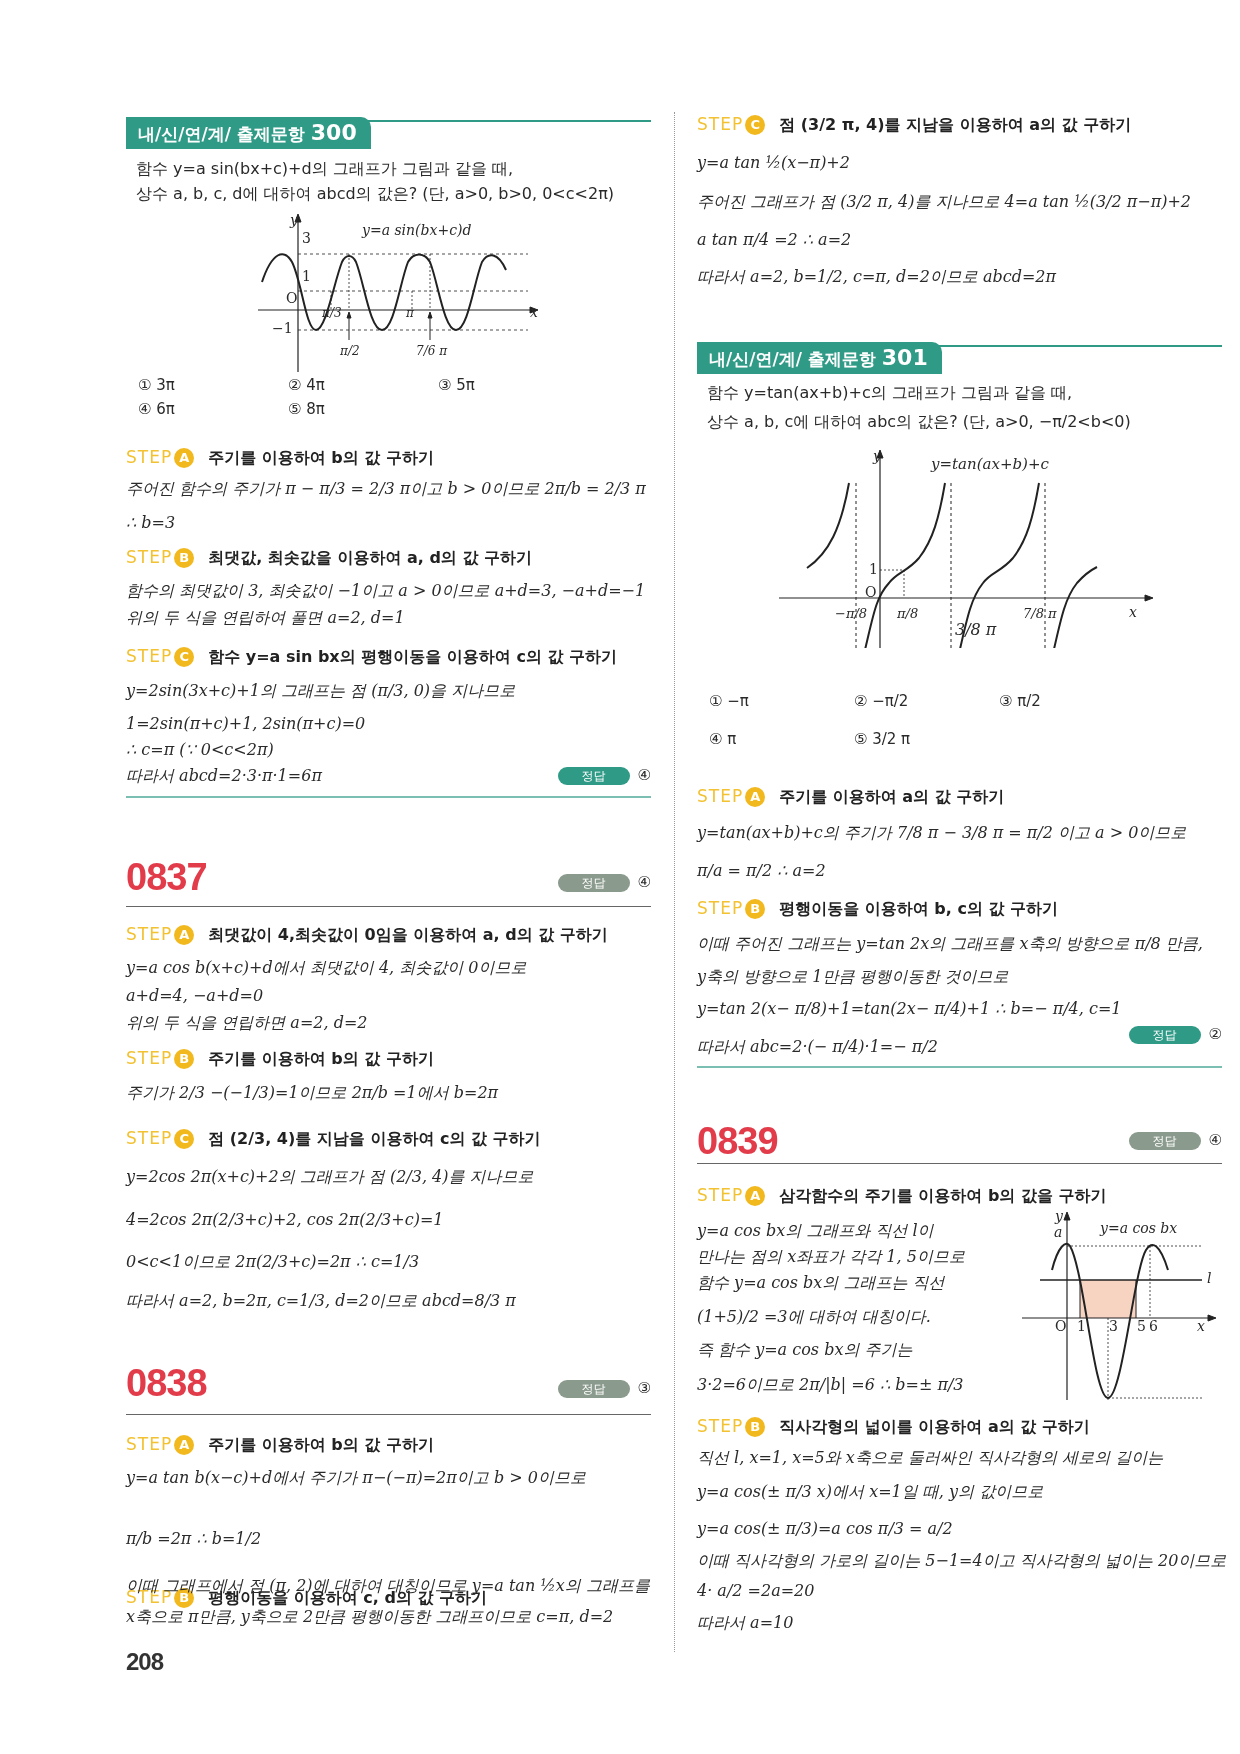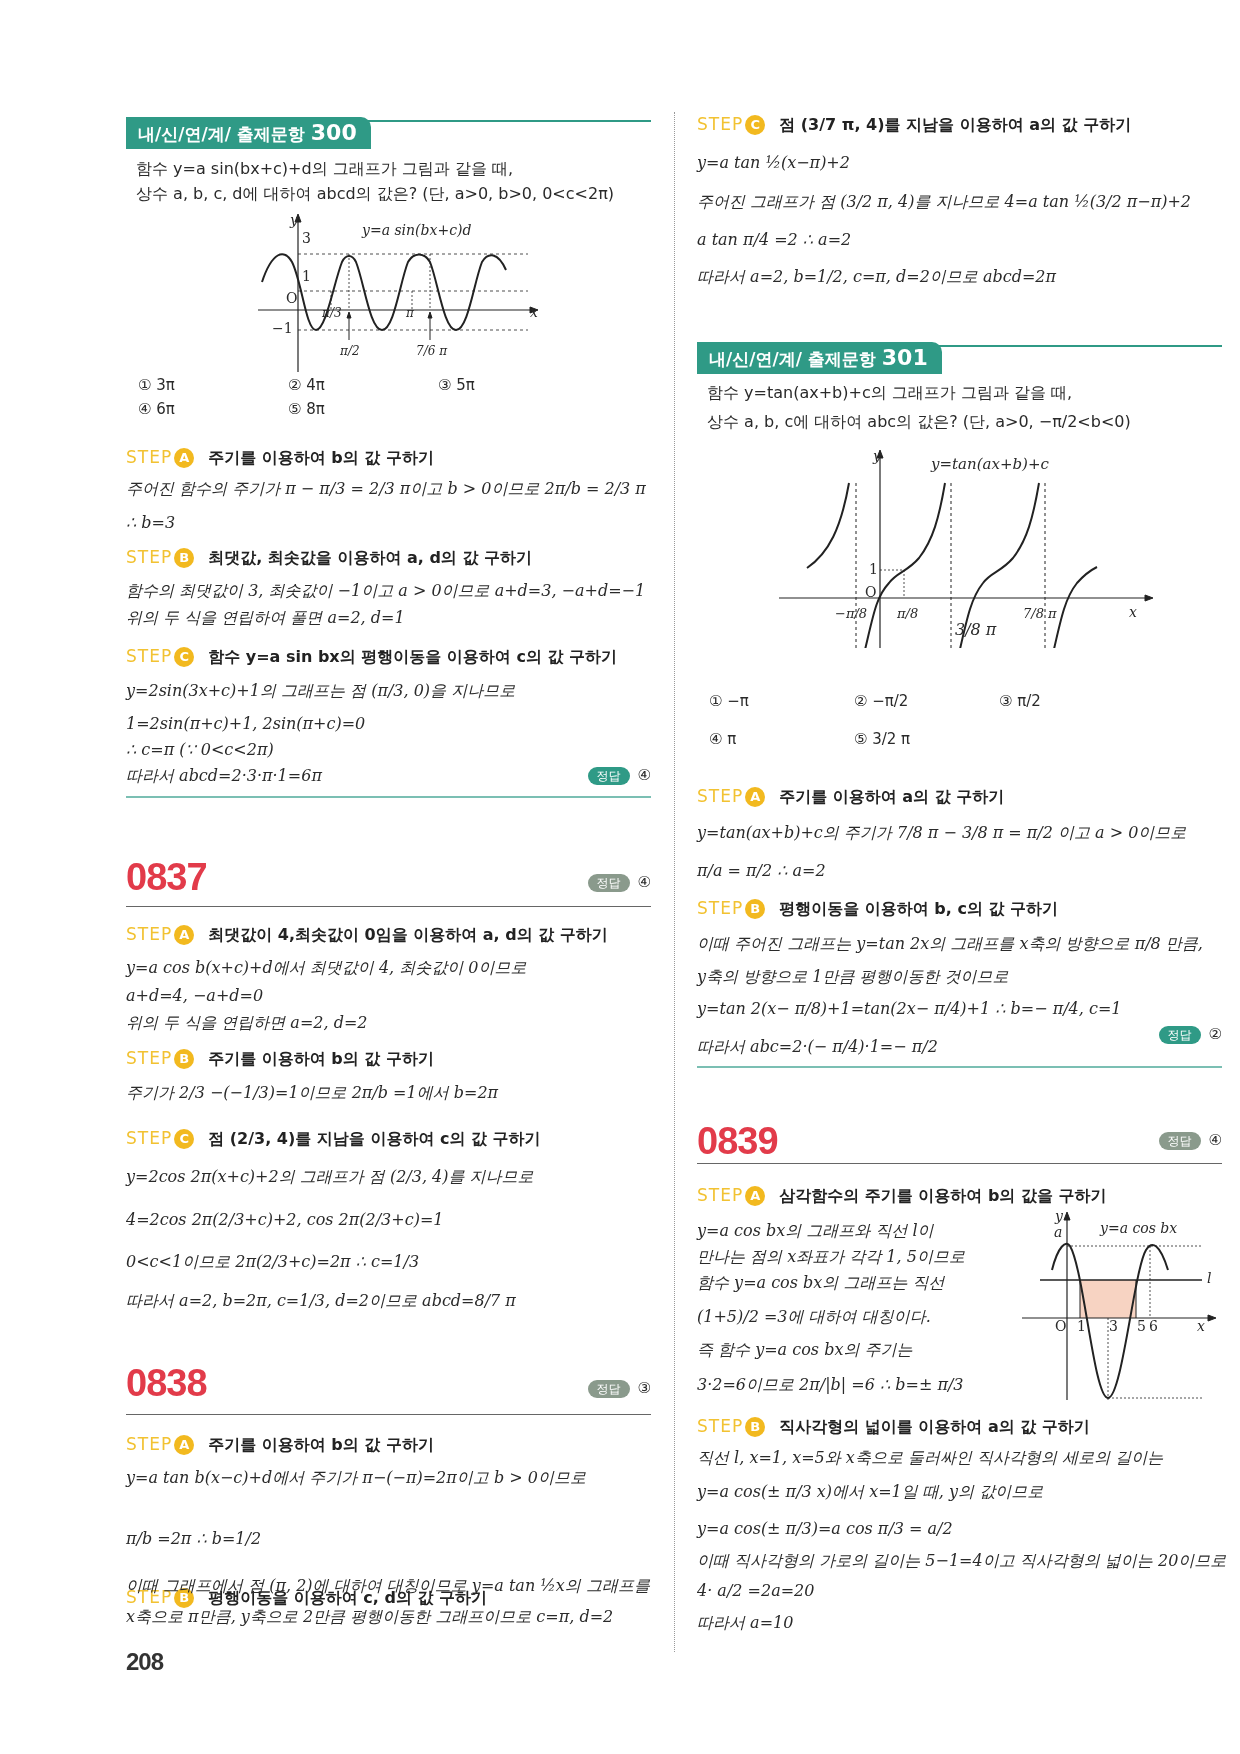--- a/index.html
+++ b/index.html
@@ -18,21 +18,21 @@
   .naesin-rule { position: absolute; left: 0; right: 0; top: 0; border-top: 2px solid #2f9a86; }
 
   .step { position: absolute; left: 0; white-space: nowrap; height: 24px; line-height: 24px; }
   .step-label { color: #f2c232; font-size: 17px; letter-spacing: 1px; font-family: "DejaVu Sans", sans-serif; }
   .step-badge { display: inline-block; width: 20px; height: 20px; border-radius: 50%; background: #f2b91f; color: #fff; font-size: 13px; font-weight: bold; text-align: center; line-height: 20px; vertical-align: 1px; margin-left: 2px; }
   .step-title { font-weight: bold; font-size: 16px; margin-left: 14px; color: #222; }
 
   .problem-number { position: absolute; left: 0; font-size: 38px; font-weight: bold; color: #e23b4a; font-family: "Liberation Sans", sans-serif; letter-spacing: -1px; }
   .problem-rule { position: absolute; left: 0; right: 0; border-top: 1.5px solid #666; }
   .answer { position: absolute; right: 0; white-space: nowrap; height: 20px; line-height: 20px; }
-  .answer-pill { display: inline-block; padding: 0 9px; height: 18px; line-height: 18px; border-radius: 9px; color: #fff; font-size: 12px; background: #2f9a86; }
+  .answer-pill { display: inline-block; padding: 0 24px; height: 18px; line-height: 18px; border-radius: 9px; color: #fff; font-size: 12px; background: #2f9a86; }
   .answer-pill.gray { background: #8a9a8c; }
   .answer-val { margin-left: 8px; font-size: 15px; }
   .section-rule { position: absolute; left: 0; right: 0; border-top: 2px solid #7bbfb3; }
 
   .choices { position: absolute; left: 12px; font-size: 15px; }
   .choice { position: absolute; white-space: nowrap; }
 
   .page-number { position: absolute; left: 126px; top: 1648px; font-size: 24px; font-family: "Liberation Sans", sans-serif; font-weight: bold; color: #333; letter-spacing: -1px; }
   .fig-label { font-family: "DejaVu Serif", serif; font-size: 14px; }
 </style>
@@ -133,21 +133,21 @@
     <span class="step-label">STEP</span><span class="step-badge">B</span><span class="step-title">주기를 이용하여 b의 값 구하기</span>
   </div>
   <div class="line math" style="top:1082px;">주기가 2/3 −(−1/3)=1이므로 2π/b =1에서 b=2π</div>
 
   <div class="step" style="top:1126px;">
     <span class="step-label">STEP</span><span class="step-badge">C</span><span class="step-title">점 (2/3, 4)를 지남을 이용하여 c의 값 구하기</span>
   </div>
   <div class="line math" style="top:1166px;">y=2cos 2π(x+c)+2의 그래프가 점 (2/3, 4)를 지나므로</div>
   <div class="line math" style="top:1209px;">4=2cos 2π(2/3+c)+2, cos 2π(2/3+c)=1</div>
   <div class="line math" style="top:1251px;">0&lt;c&lt;1이므로 2π(2/3+c)=2π   ∴ c=1/3</div>
-  <div class="line math" style="top:1290px;">따라서 a=2, b=2π, c=1/3, d=2이므로 abcd=8/7 π</div>
+  <div class="line math" style="top:1290px;">따라서 a=2, b=2π, c=1/3, d=2이므로 abcd=8/3 π</div>
 
   <div class="problem-number" style="top:1362px;">0838</div>
   <div class="answer" style="top:1378px;">
     <span class="answer-pill gray">정답</span><span class="answer-val">③</span>
   </div>
   <div class="problem-rule" style="top:1414px;"></div>
 
   <div class="step" style="top:1432px;">
     <span class="step-label">STEP</span><span class="step-badge">A</span><span class="step-title">주기를 이용하여 b의 값 구하기</span>
   </div>
@@ -159,21 +159,21 @@
   </div>
   <div class="line math" style="top:1575px;">이때 그래프에서 점 (π, 2)에 대하여 대칭이므로 y=a tan ½x의 그래프를</div>
   <div class="line math" style="top:1606px;">x축으로 π만큼, y축으로 2만큼 평행이동한 그래프이므로 c=π, d=2</div>
 </div>
 
 <div class="page-number">208</div>
 
 <div class="col col-right" style="height:1754px;">
 
   <div class="step" style="top:112px;">
-    <span class="step-label">STEP</span><span class="step-badge">C</span><span class="step-title">점 (3/7 π, 4)를 지남을 이용하여 a의 값 구하기</span>
+    <span class="step-label">STEP</span><span class="step-badge">C</span><span class="step-title">점 (3/2 π, 4)를 지남을 이용하여 a의 값 구하기</span>
   </div>
   <div class="line math" style="top:152px;">y=a tan ½(x−π)+2</div>
   <div class="line math" style="top:191px;">주어진 그래프가 점 (3/2 π, 4)를 지나므로 4=a tan ½(3/2 π−π)+2</div>
   <div class="line math" style="top:229px;">a tan π/4 =2   ∴ a=2</div>
   <div class="line math" style="top:266px;">따라서 a=2, b=1/2, c=π, d=2이므로 abcd=2π</div>
 
   <div class="naesin-header" style="top:342px;">
     <div class="naesin-rule" style="left:200px;top:3px;"></div>
     <div class="naesin-tab">
       <span>내/신/연/계/ 출제문항</span><span class="num">301</span>

